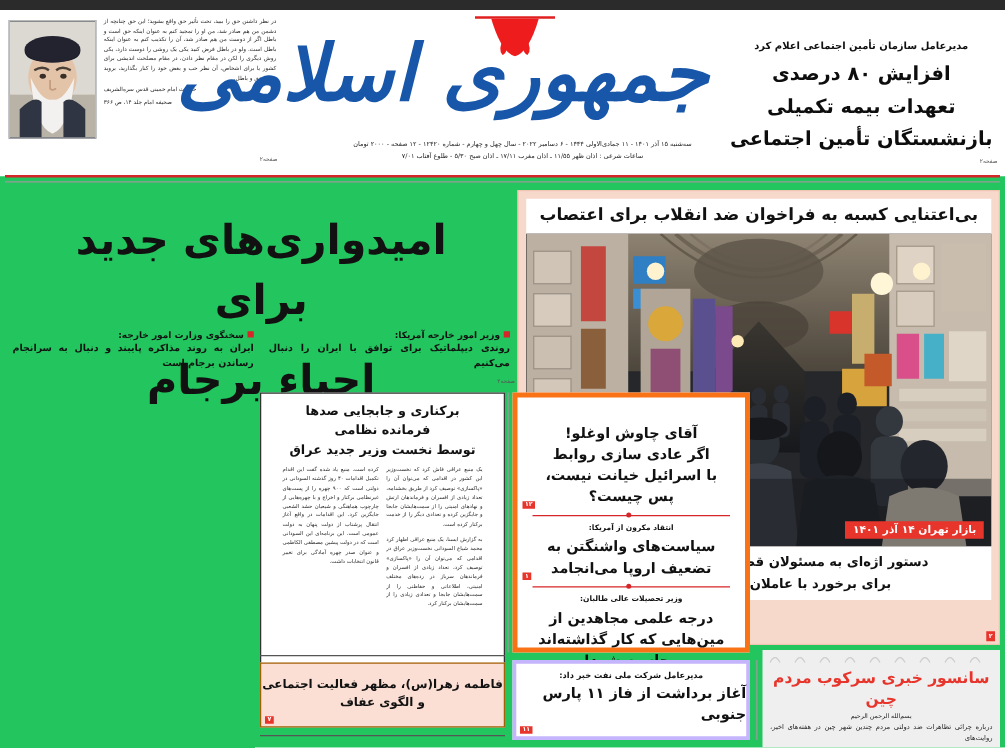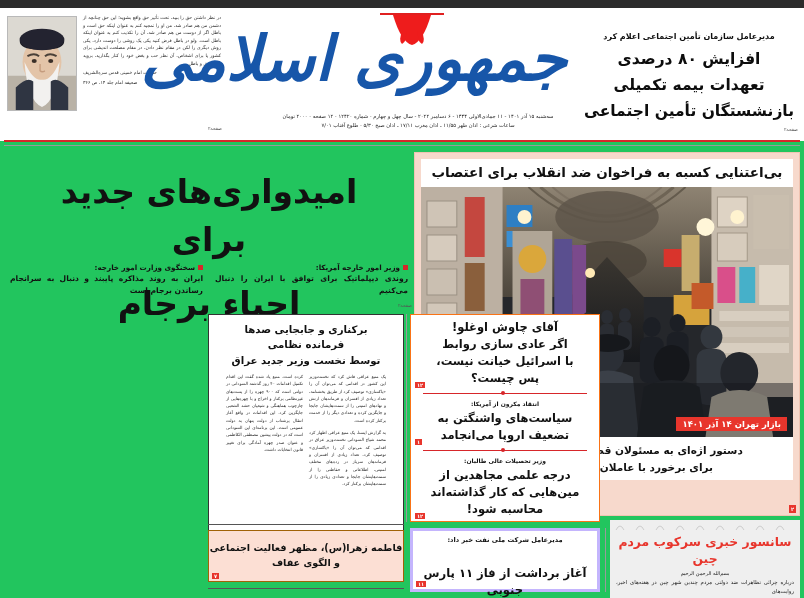--- a/index.html
+++ b/index.html
@@ -256,23 +256,23 @@
   .cols2 .c p { margin: 0 0 5px; }
   .box-iraq-pg {
     position: absolute; bottom: 2px; left: 4px;
     font-size: 4.4px; color: #555;
   }
 
   
   .briefs {
     position: absolute; top: 314px; right: 204px;
     width: 190px; height: 208px;
-    border: 1px solid #f97316;
+    border: 4px solid #f97316;
     background: #fff;
-    padding: 4px 6px;
+    padding: 20px 6px;
     direction: rtl;
   }
   .brief {
     text-align: center;
     direction: rtl;
     position: relative;
   }
   .brief .bk {
     font-size: 6px; font-weight: 700; color: #111;
     line-height: 10px; margin-bottom: 1px;
@@ -334,21 +334,21 @@
     direction: rtl;
     text-align: center;
     padding: 4px 0 0;
   }
   .box-oil .k {
     font-size: 6.6px; font-weight: 700; color: #111;
     line-height: 11px;
   }
   .box-oil .t {
     font-size: 11.6px; font-weight: 700; color: #111;
-    line-height: 17px; margin-top: 19px;
+    line-height: 17px; margin-top: 0; text-align: right;
   }
   .box-oil .pg {
     position: absolute; bottom: 2px; left: 3px;
     background: #e8352c; color: #fff;
     font-size: 5px; font-weight: 700; padding: 0 2px;
   }
 
   
   .box-china {
     position: absolute; top: 520px; right: 4px;

